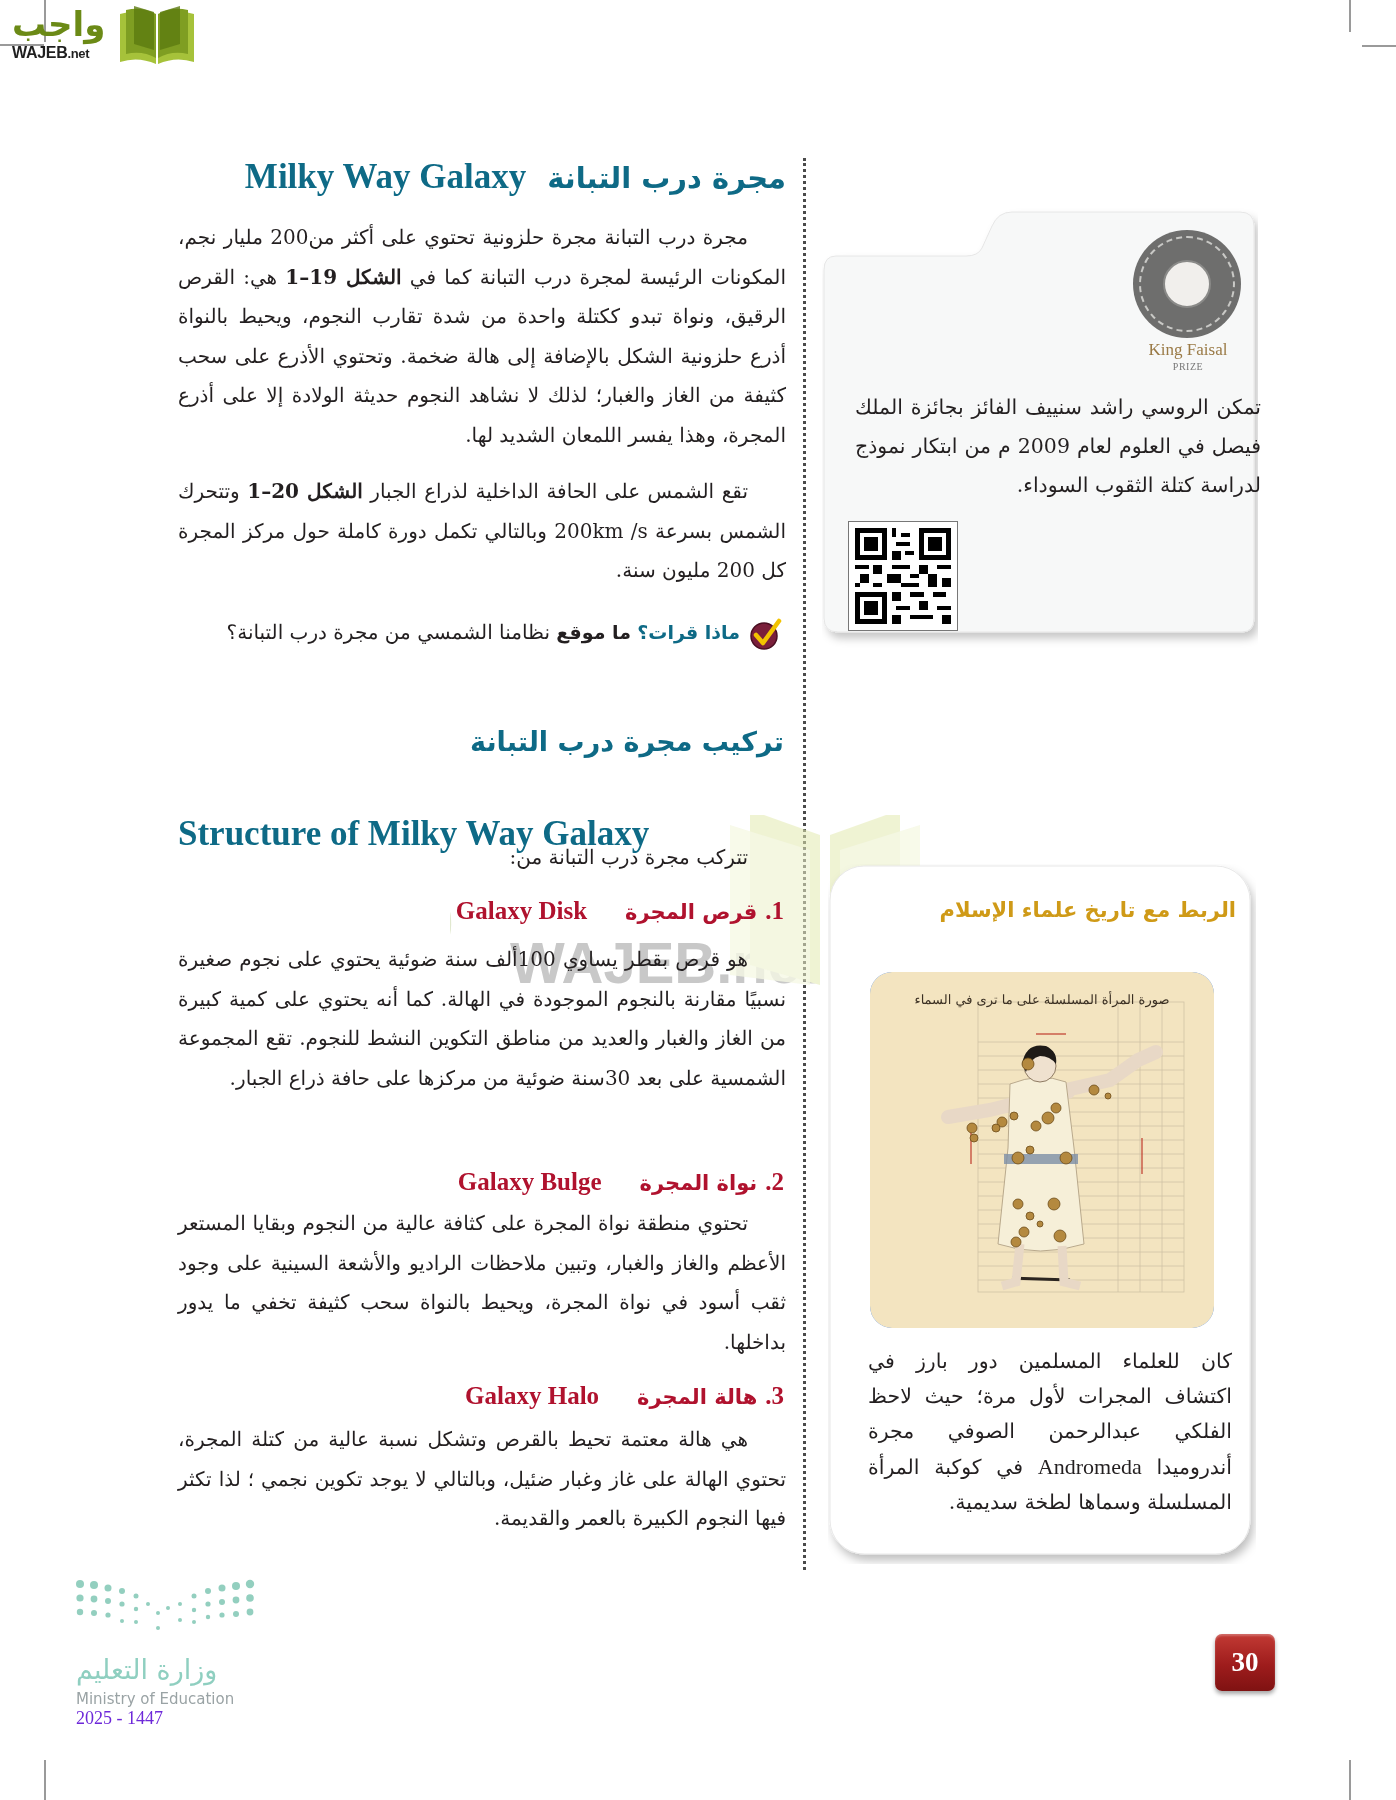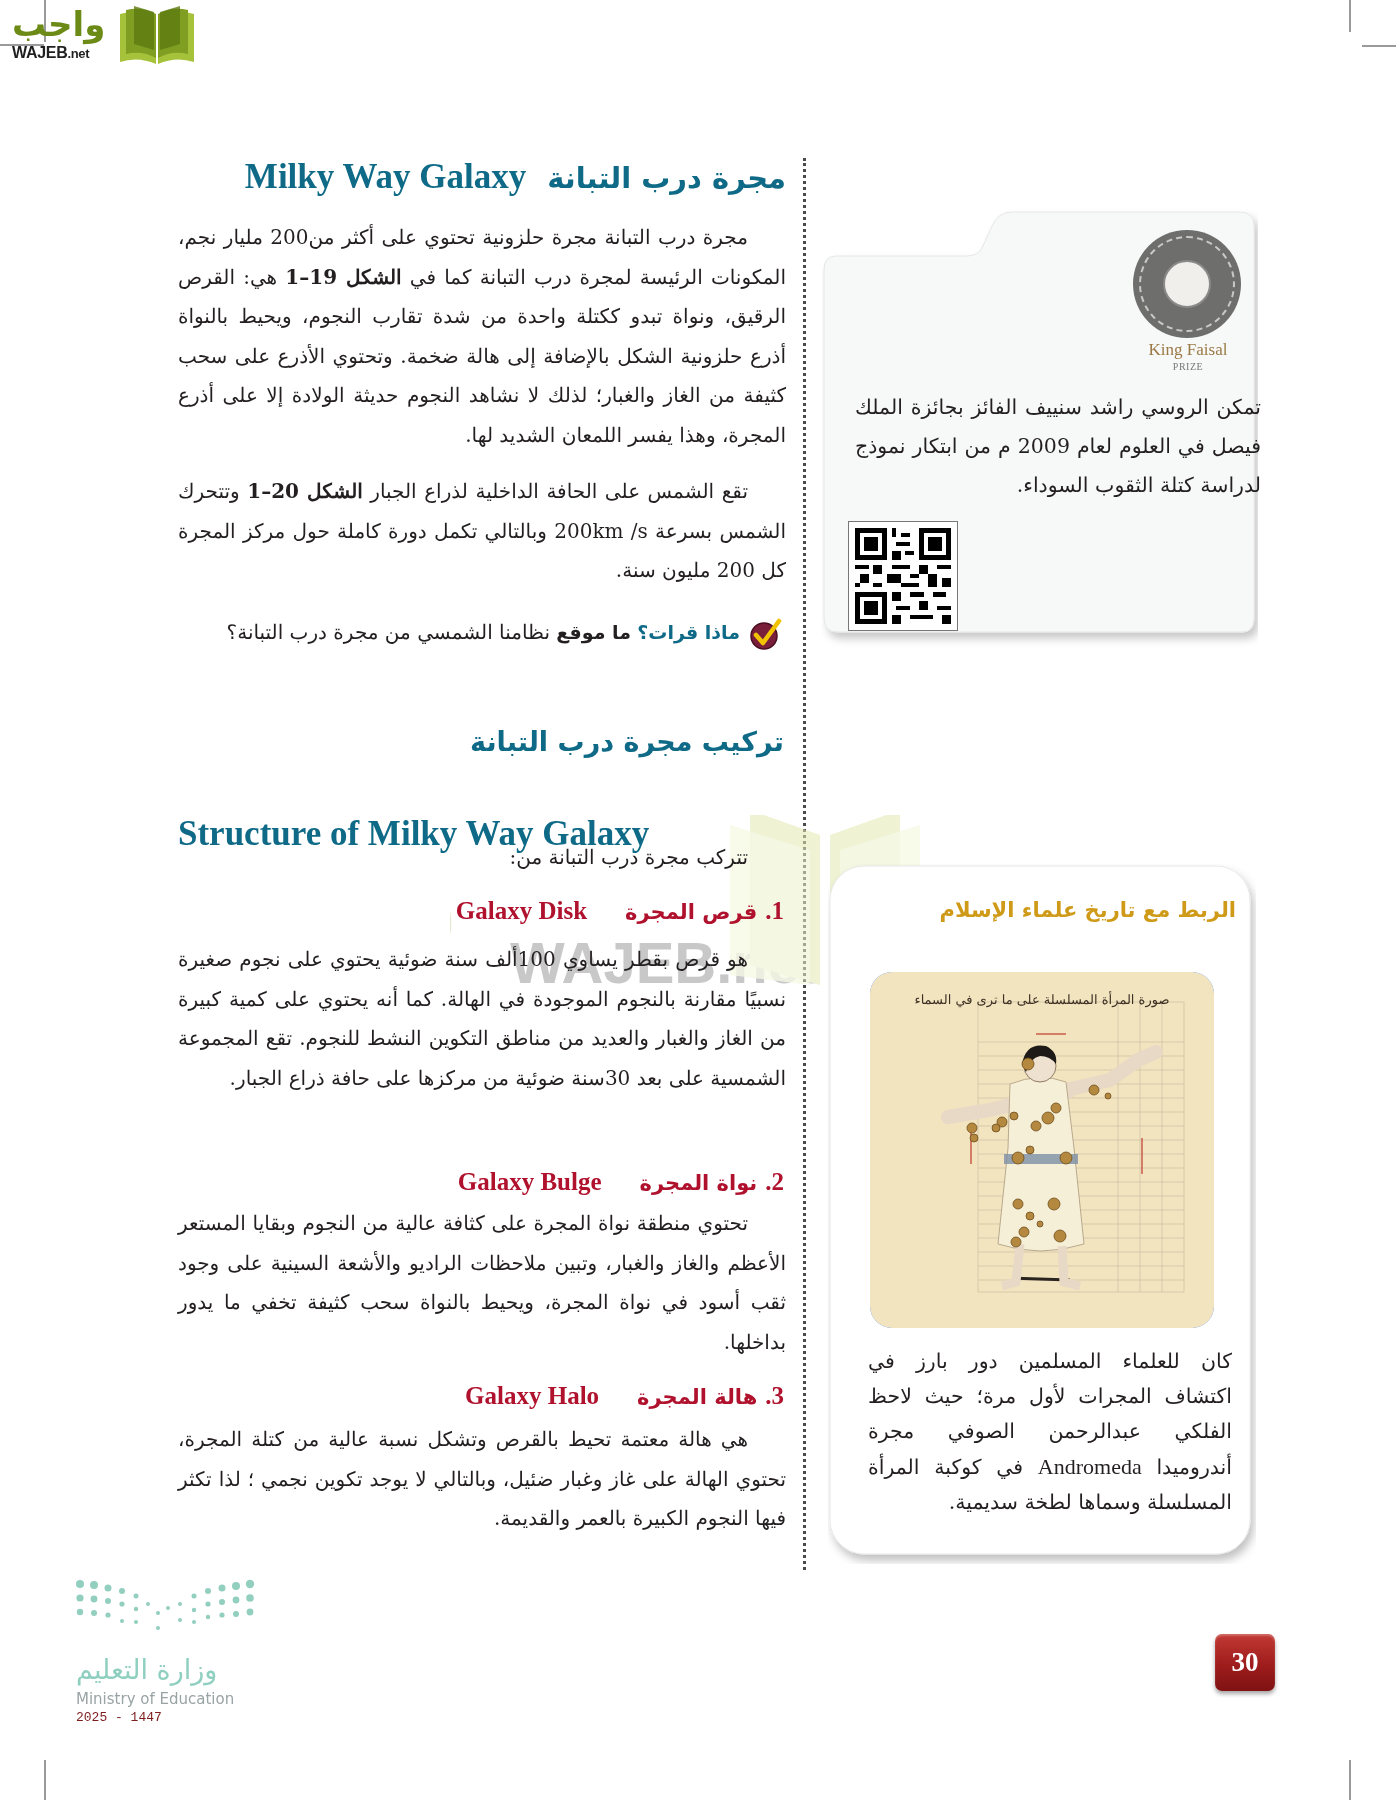--- a/index.html
+++ b/index.html
@@ -61,21 +61,21 @@
   .card-hist svg.shape { position: absolute; left: 0; top: 0; }
   .hist-title { position: absolute; left: 16px; top: 28px; width: 392px; direction: rtl; text-align: right; color: #cf9a17; font-family: "DejaVu Sans", sans-serif; font-weight: bold; font-size: 21px; line-height: 36px; white-space: nowrap; }
   .manuscript { position: absolute; left: 42px; top: 108px; width: 344px; height: 356px; border-radius: 22px; background: #3b82f6; overflow: hidden; }
   .hist-text { position: absolute; left: 40px; top: 480px; width: 364px; direction: rtl; text-align: justify; text-align-last: right; font-size: 20.5px; line-height: 35px; }
   .hist-text .lat { font-family: "Liberation Serif", serif; font-size: 22px; }
 
   
   .moe { position: absolute; left: 76px; top: 1578px; width: 180px; height: 150px; }
   .moe-ar { position: absolute; left: 0; top: 74px; width: 170px; text-align: left; direction: rtl; font-family: "DejaVu Sans", sans-serif; font-size: 27px; color: #8fcfc0; line-height: 36px; }
   .moe-en { position: absolute; left: 0; top: 112px; font-family: "DejaVu Sans", sans-serif; font-size: 15px; color: #9aa3a5; line-height: 18px; }
-  .moe-yr { position: absolute; left: 0; top: 131px; font-family: Liberation Mono, monospace; font-size: 13px; color: #7f1d1d; line-height: 18px; }
+  .moe-yr { position: absolute; left: 0; top: 131px; font-family: Liberation Serif, serif; font-size: 18px; color: #6d28d9; line-height: 18px; }
 
   .page-num { position: absolute; left: 1215px; top: 1634px; width: 60px; height: 57px; border-radius: 7px; background: linear-gradient(#c23a34, #9e1c1c 55%, #7f1212); box-shadow: 0 3px 4px rgba(0,0,0,0.35), inset 0 2px 2px rgba(255,255,255,0.25); color: #fff; font-family: "Liberation Serif", serif; font-weight: bold; font-size: 27px; text-align: center; line-height: 57px; }
 </style>
 </head>
 <body>
 
 <div class="crop" style="left:44px;top:0;width:2px;height:42px;"></div>
 <div class="crop" style="left:0;top:44px;width:44px;height:2px;"></div>
 <div class="crop" style="left:1349px;top:0;width:2px;height:32px;"></div>
 <div class="crop" style="left:1362px;top:45px;width:34px;height:2px;"></div>

